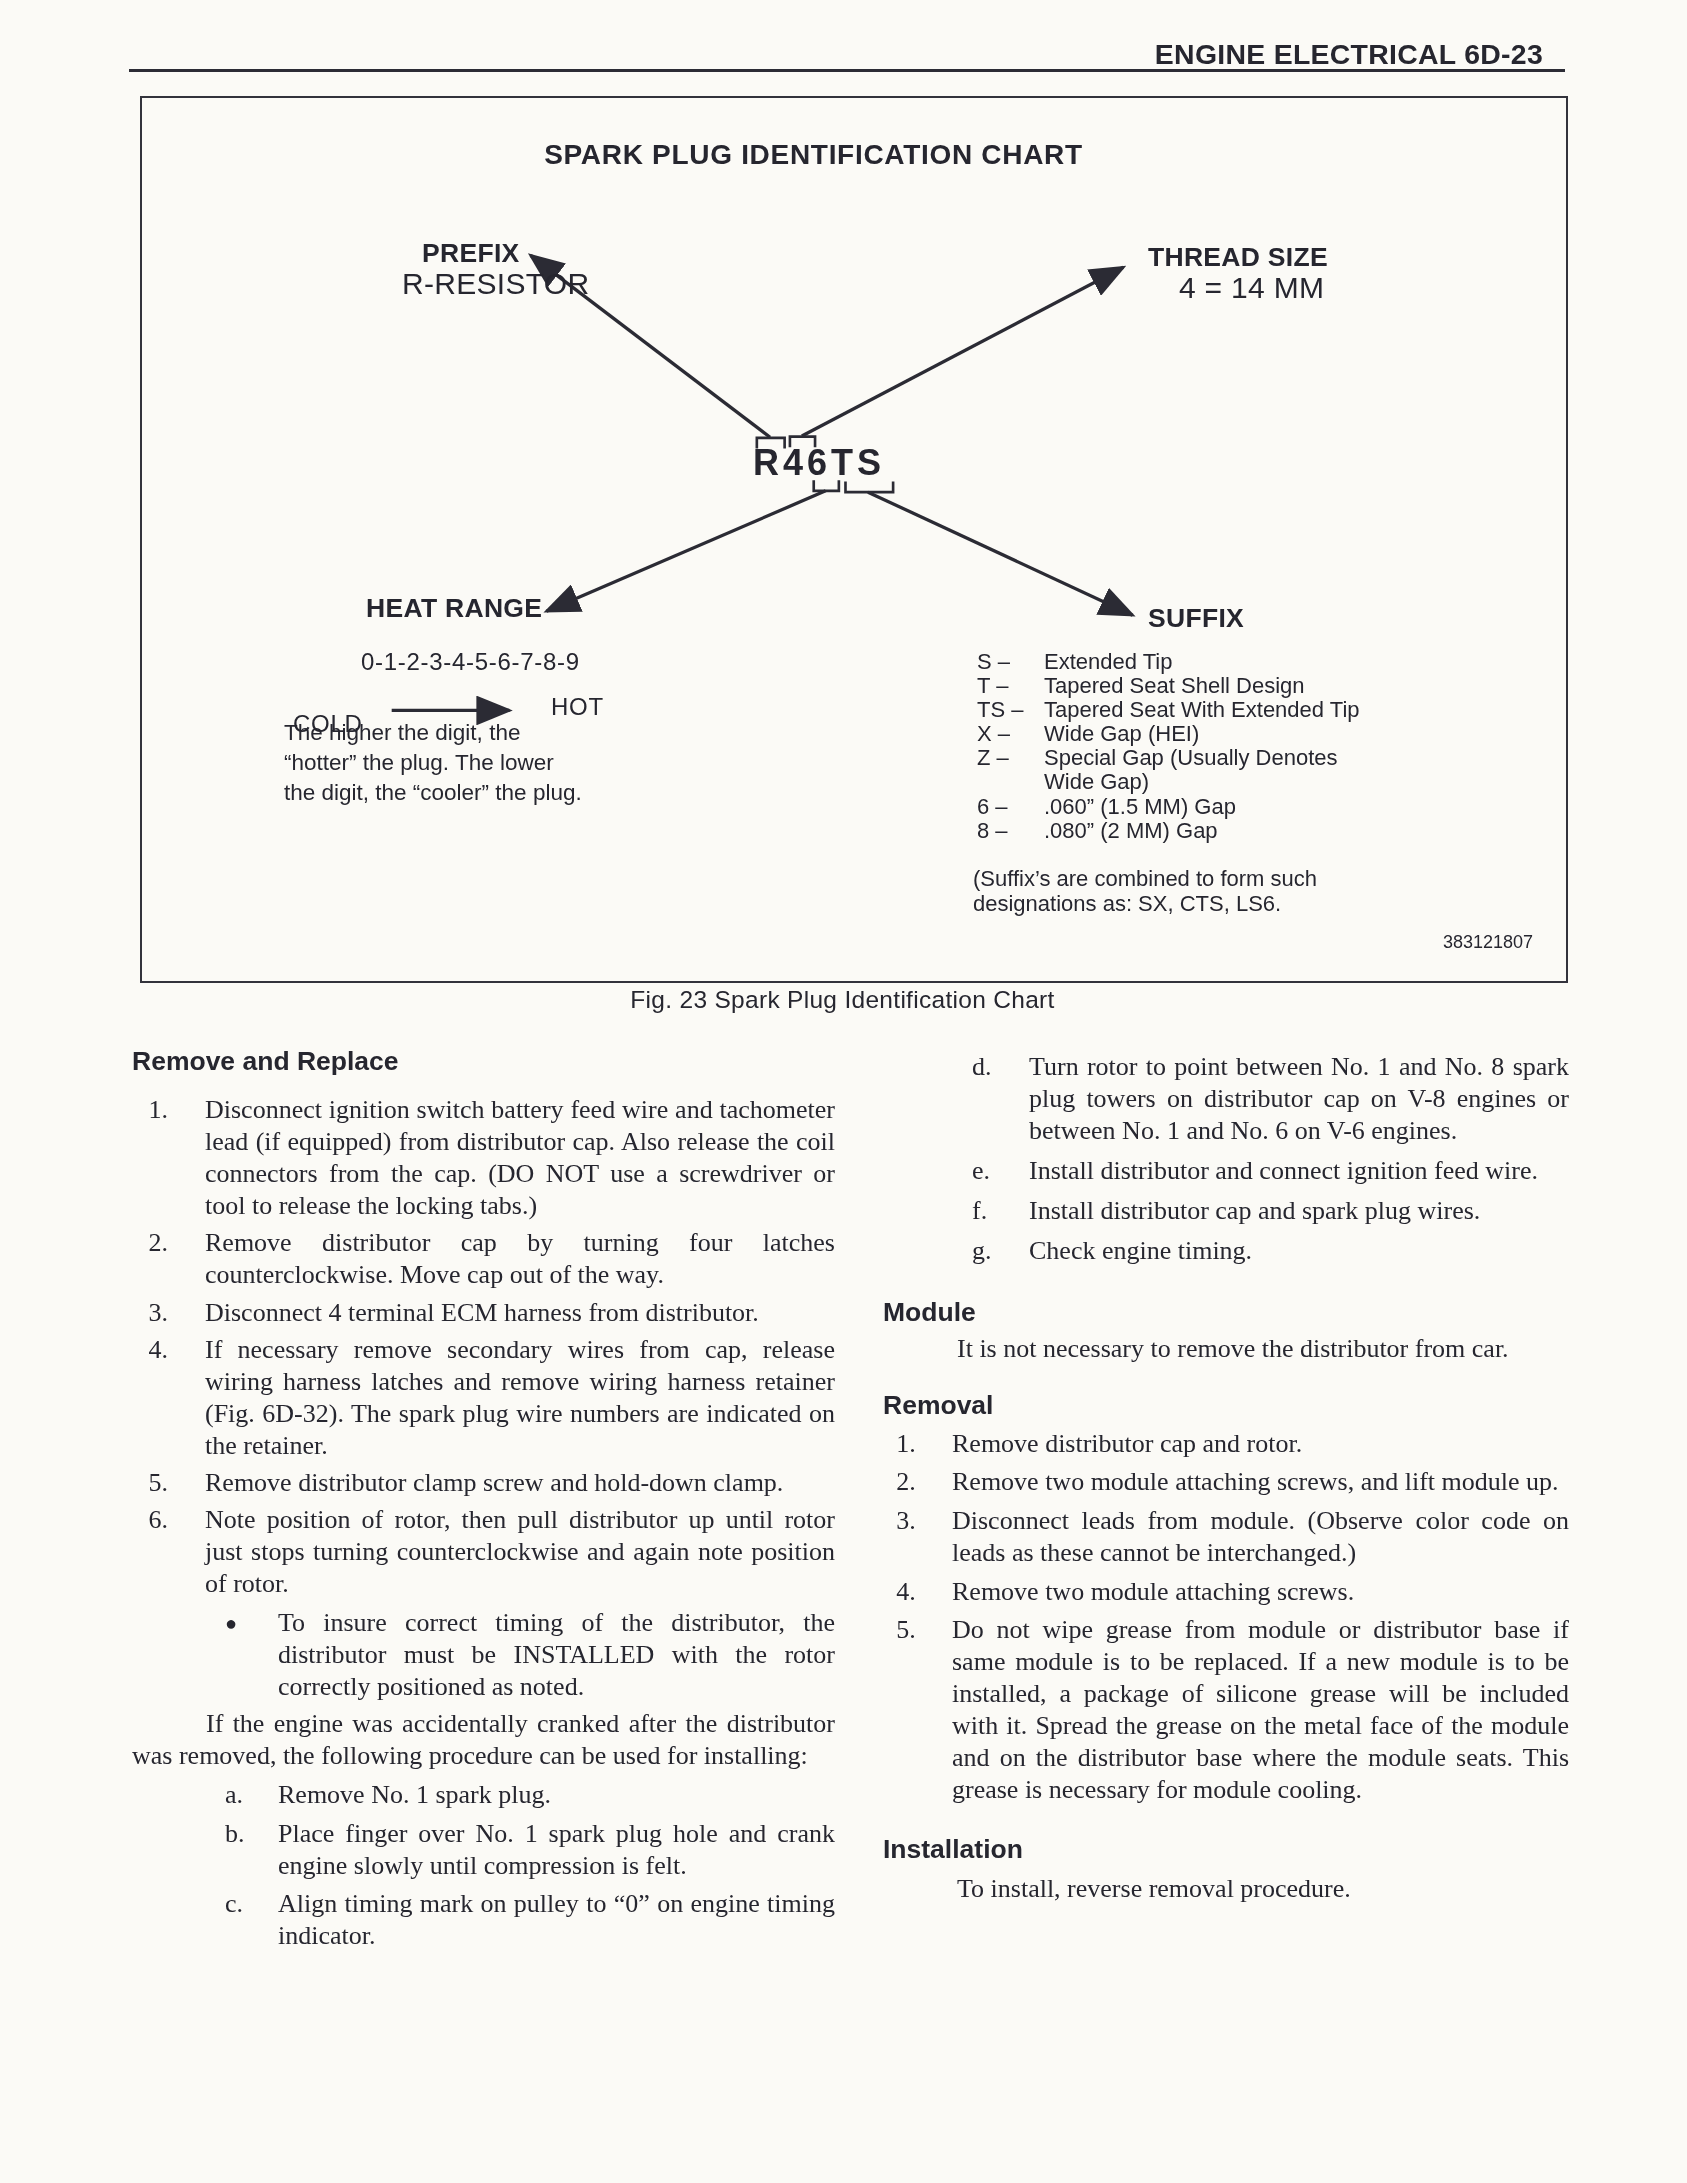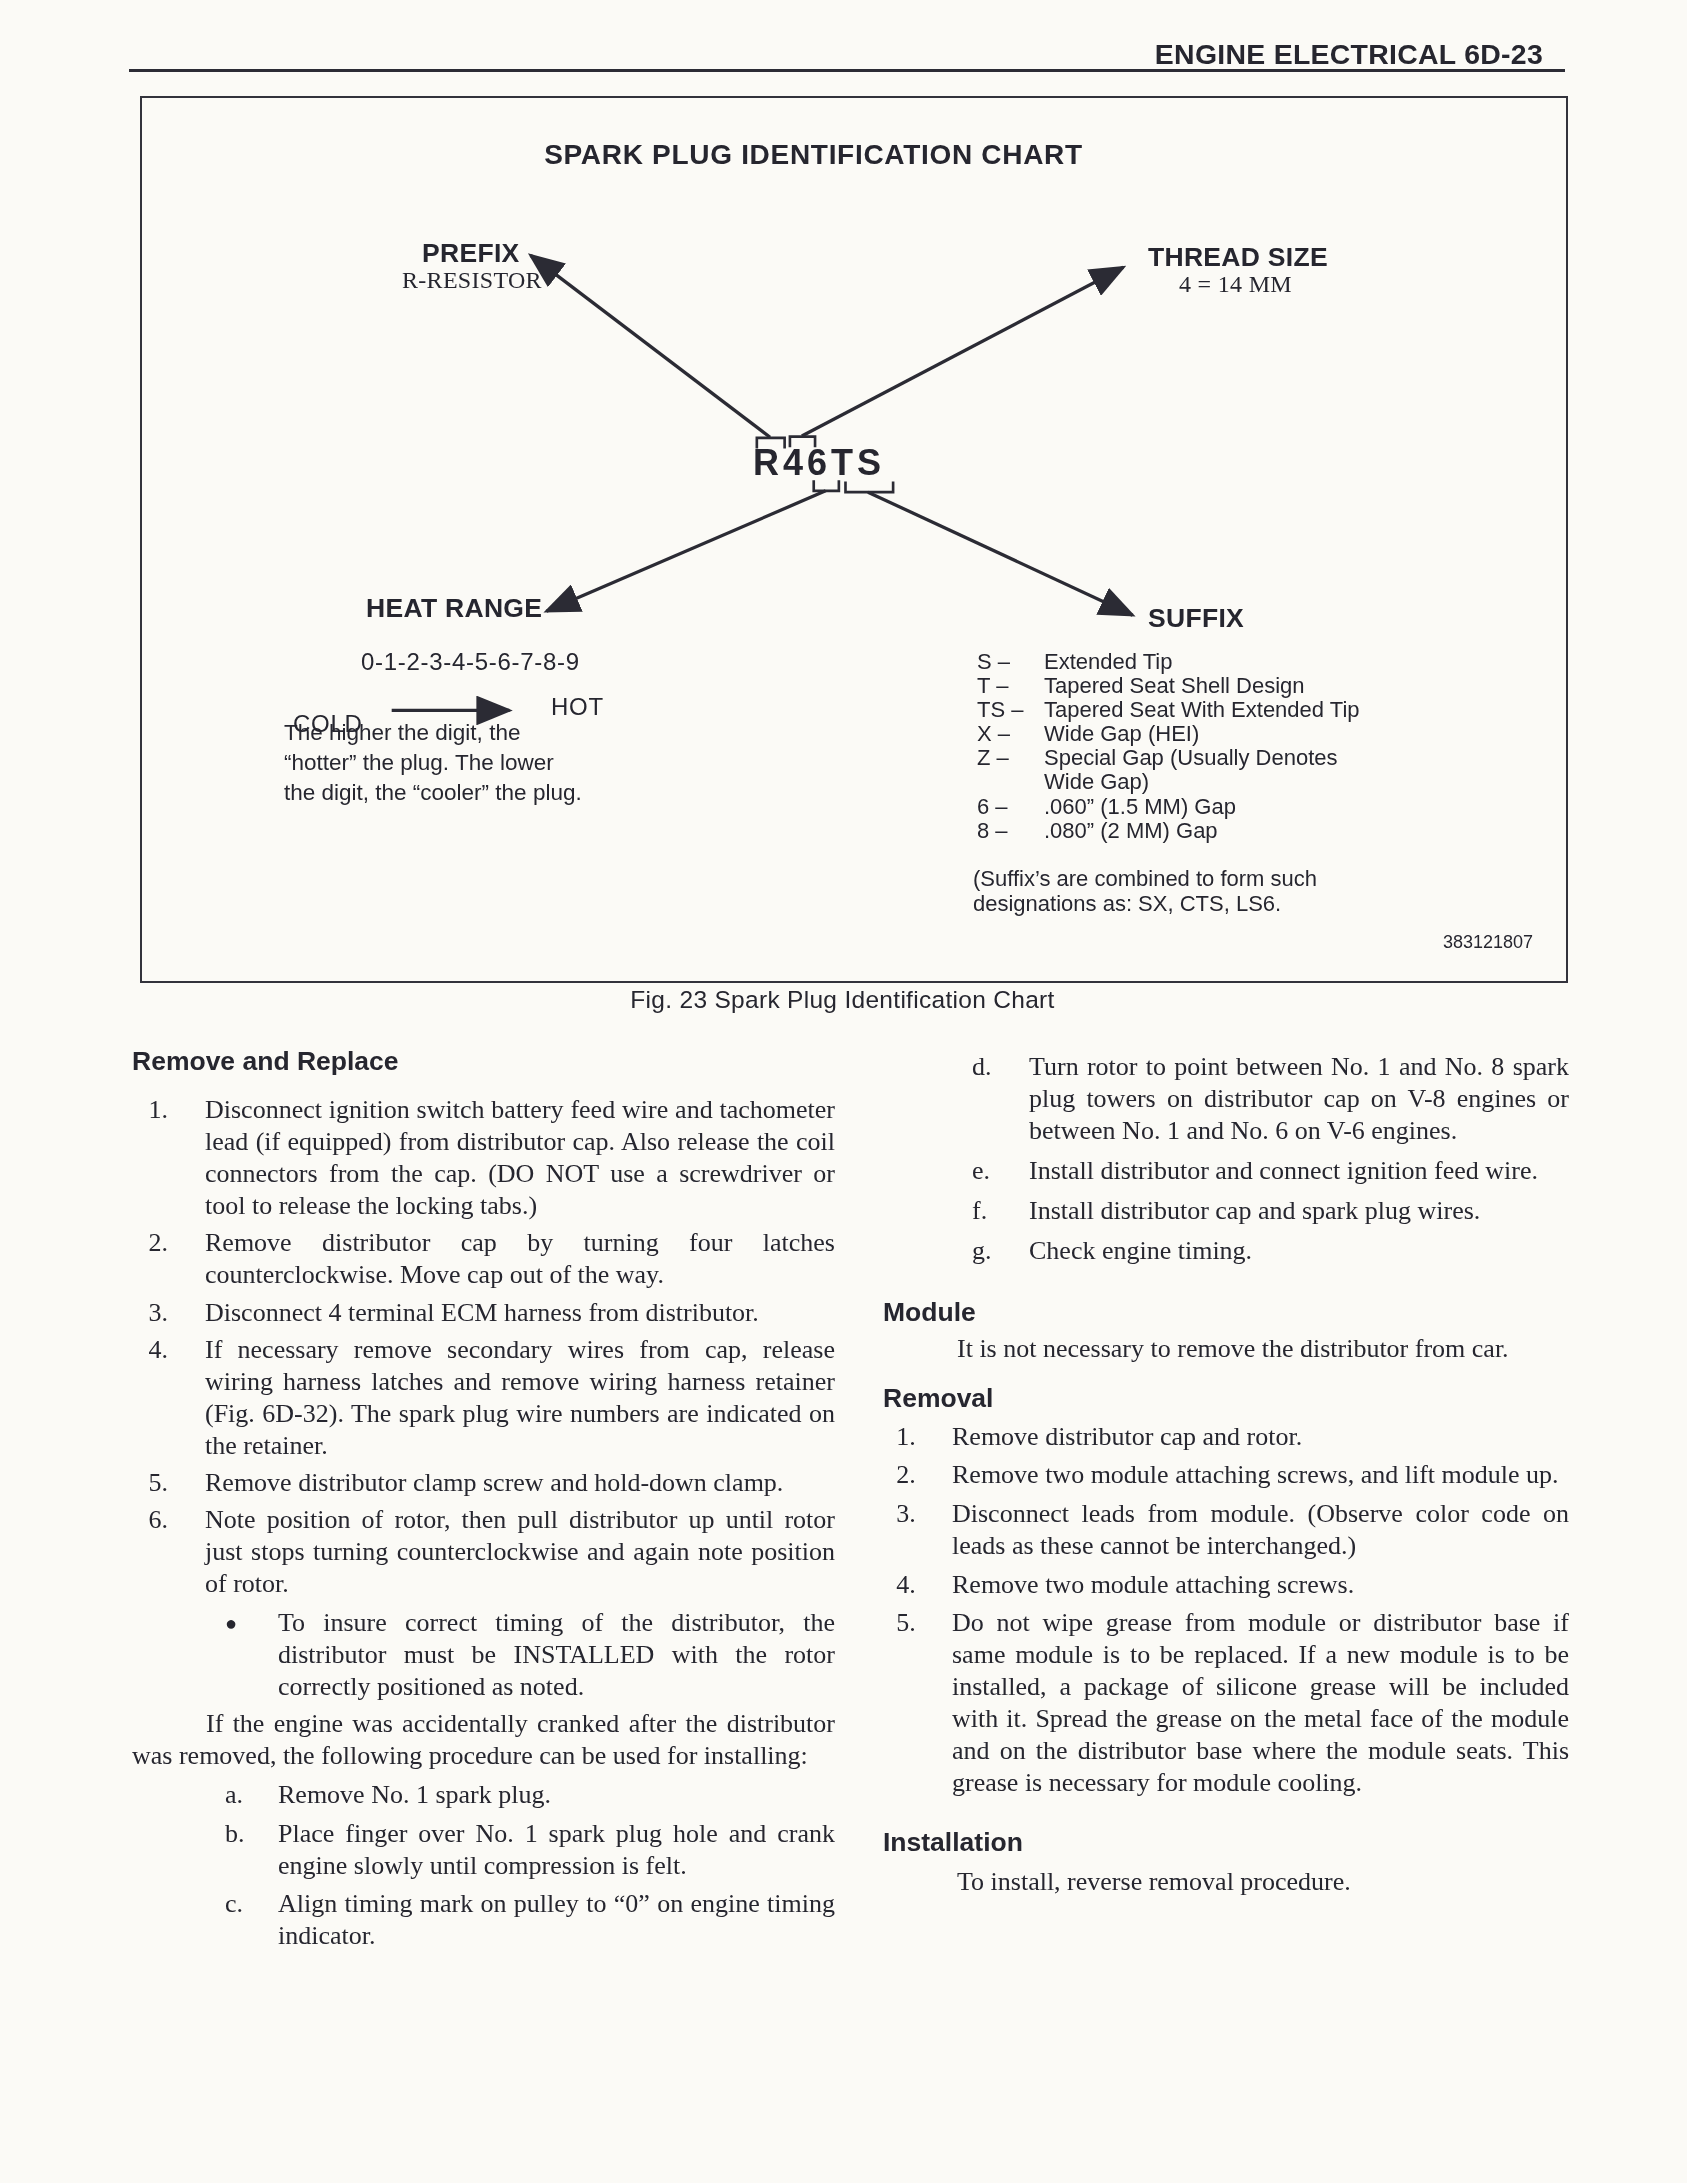--- a/index.html
+++ b/index.html
@@ -14,21 +14,21 @@
 
   
   .page-header { top:38px; right:144px; font-weight:bold; font-size:28.4px; letter-spacing:0.3px;margin-left:24px; }
   .header-rule { top:69px; left:129px; width:1436px; height:3.3px; background:#2c2c35; }
 
   
   .chart-box { left:140px; top:96px; width:1424px; height:883px; border:2.6px solid #33333c; background:transparent; }
   .chart-title { left:400px; top:139px; width:827px; text-align:center; font-weight:bold; font-size:28px; letter-spacing:0.7px; }
 
   .lbl-big { font-weight:bold; font-size:26.5px; letter-spacing:0.3px; }
-  .lbl-sub { font-size:24px; letter-spacing:0.3px;font-family:Liberation Serif, serif; }
+  .lbl-sub { font-size:30px; letter-spacing:0.3px; }
 
   .code-center { left:753px; top:442px; font-weight:bold; font-size:36px; letter-spacing:4px; }
 
   .heat-scale { left:361px; top:648px; font-size:24px; letter-spacing:0.7px; }
   .cold-hot { font-size:24px; letter-spacing:0.7px; }
   .heat-note { left:284px; top:718px; font-size:22.5px; line-height:30px; }
 
   .suffix-list { left:977px; top:650px; font-size:22px; line-height:24px; }
   .suffix-row { display:flex; }
   .suffix-row .code { width:67px; flex:none; }
@@ -37,21 +37,21 @@
 
   .fig-caption { left:429px; top:986px; width:827px; text-align:center; font-size:24.5px; letter-spacing:0.3px; }
 
   
   .col { position:absolute; font-size:26px; line-height:32px; }
   .col-left  { left:132px;  top:1045px; width:703px; }
   .col-right { left:883px; top:1051px; width:686px; }
   .col-head { font-family:"Liberation Sans", sans-serif; font-weight:bold; font-size:26.5px; line-height:32px; text-align:left; }
   .col-left .col-head { margin-bottom:17px; }
   .head-module { margin-top:29px; }
-  .head-removal { margin-top:17px; margin-bottom:2.6px; }
+  .head-removal { margin-top:24px; margin-bottom:2.6px; }
   .head-install { margin-top:26.5px; margin-bottom:8px; }
 
   .item { position:relative; text-align:justify; margin-top:5.3px; }
   .item .m { position:absolute; }
   .l1 { padding-left:73px; } .l1 > .m { left:16.5px; }
   .l2 { padding-left:146px; margin-top:6.6px; } .l2 > .m { left:93px; }
   .r2 { padding-left:146px; margin-top:8px; } .r2 > .m { left:89px; }
   .r1 { padding-left:69px; margin-top:6.6px; } .r1 > .m { left:13.2px; }
   .para { text-indent:74px; text-align:justify; margin-top:5.3px; }
   .bullet-m { font-size:20px; }

